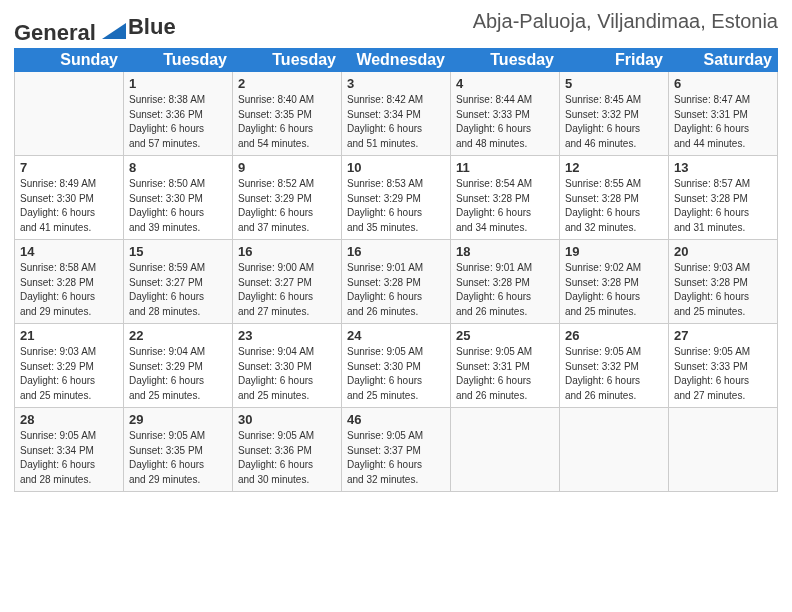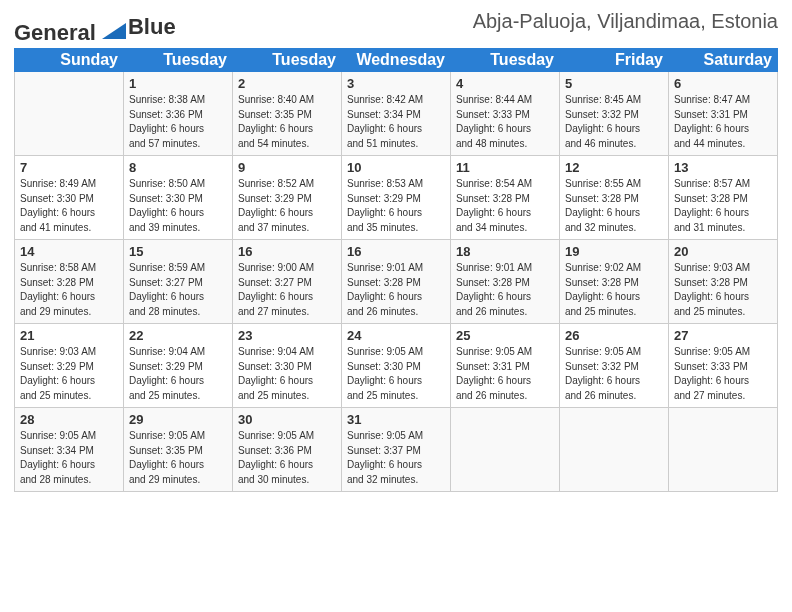--- a/index.html
+++ b/index.html
@@ -237,21 +237,21 @@
           </td>
           <td>
             <div class="day-num">29</div>
             <div class="day-info">Sunrise: 9:05 AM<br>Sunset: 3:35 PM<br>Daylight: 6 hours<br>and 29 minutes.</div>
           </td>
           <td>
             <div class="day-num">30</div>
             <div class="day-info">Sunrise: 9:05 AM<br>Sunset: 3:36 PM<br>Daylight: 6 hours<br>and 30 minutes.</div>
           </td>
           <td>
-            <div class="day-num">31</div>
+            <div class="day-num">46</div>
             <div class="day-info">Sunrise: 9:05 AM<br>Sunset: 3:37 PM<br>Daylight: 6 hours<br>and 32 minutes.</div>
           </td>
           <td></td>
           <td></td>
           <td></td>
         </tr>
       </tbody>
   </table>
 </div>
 

